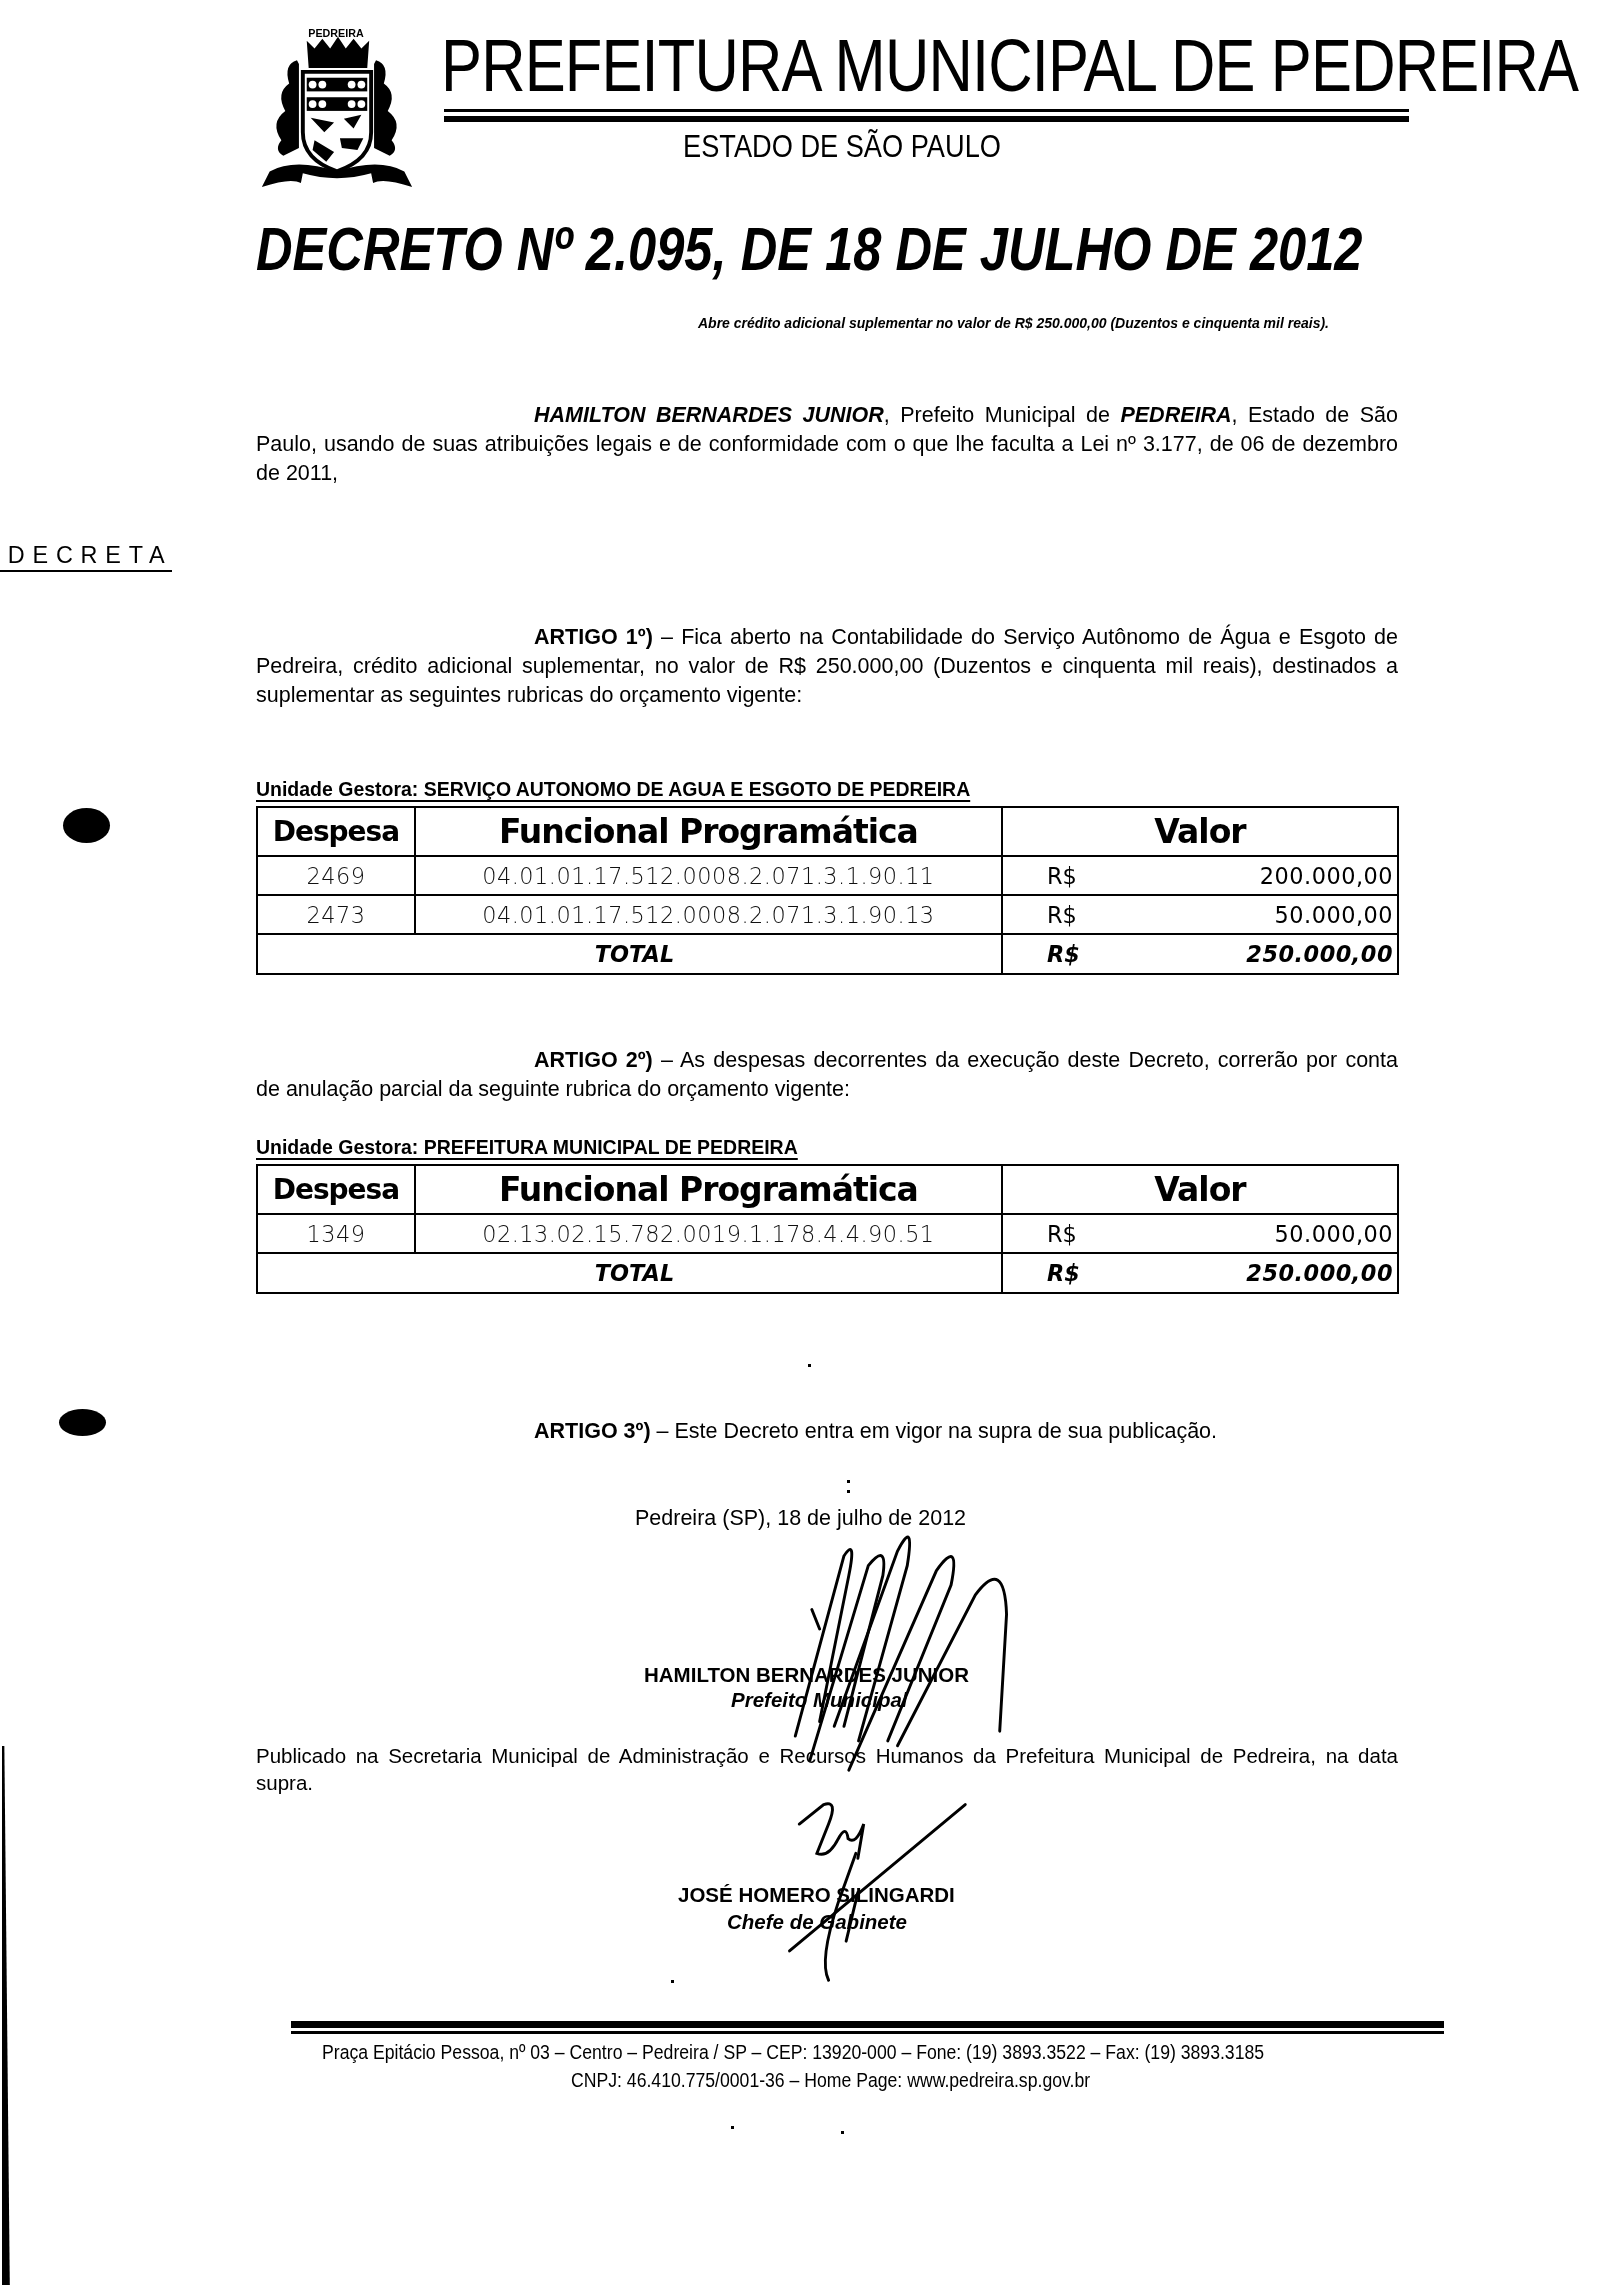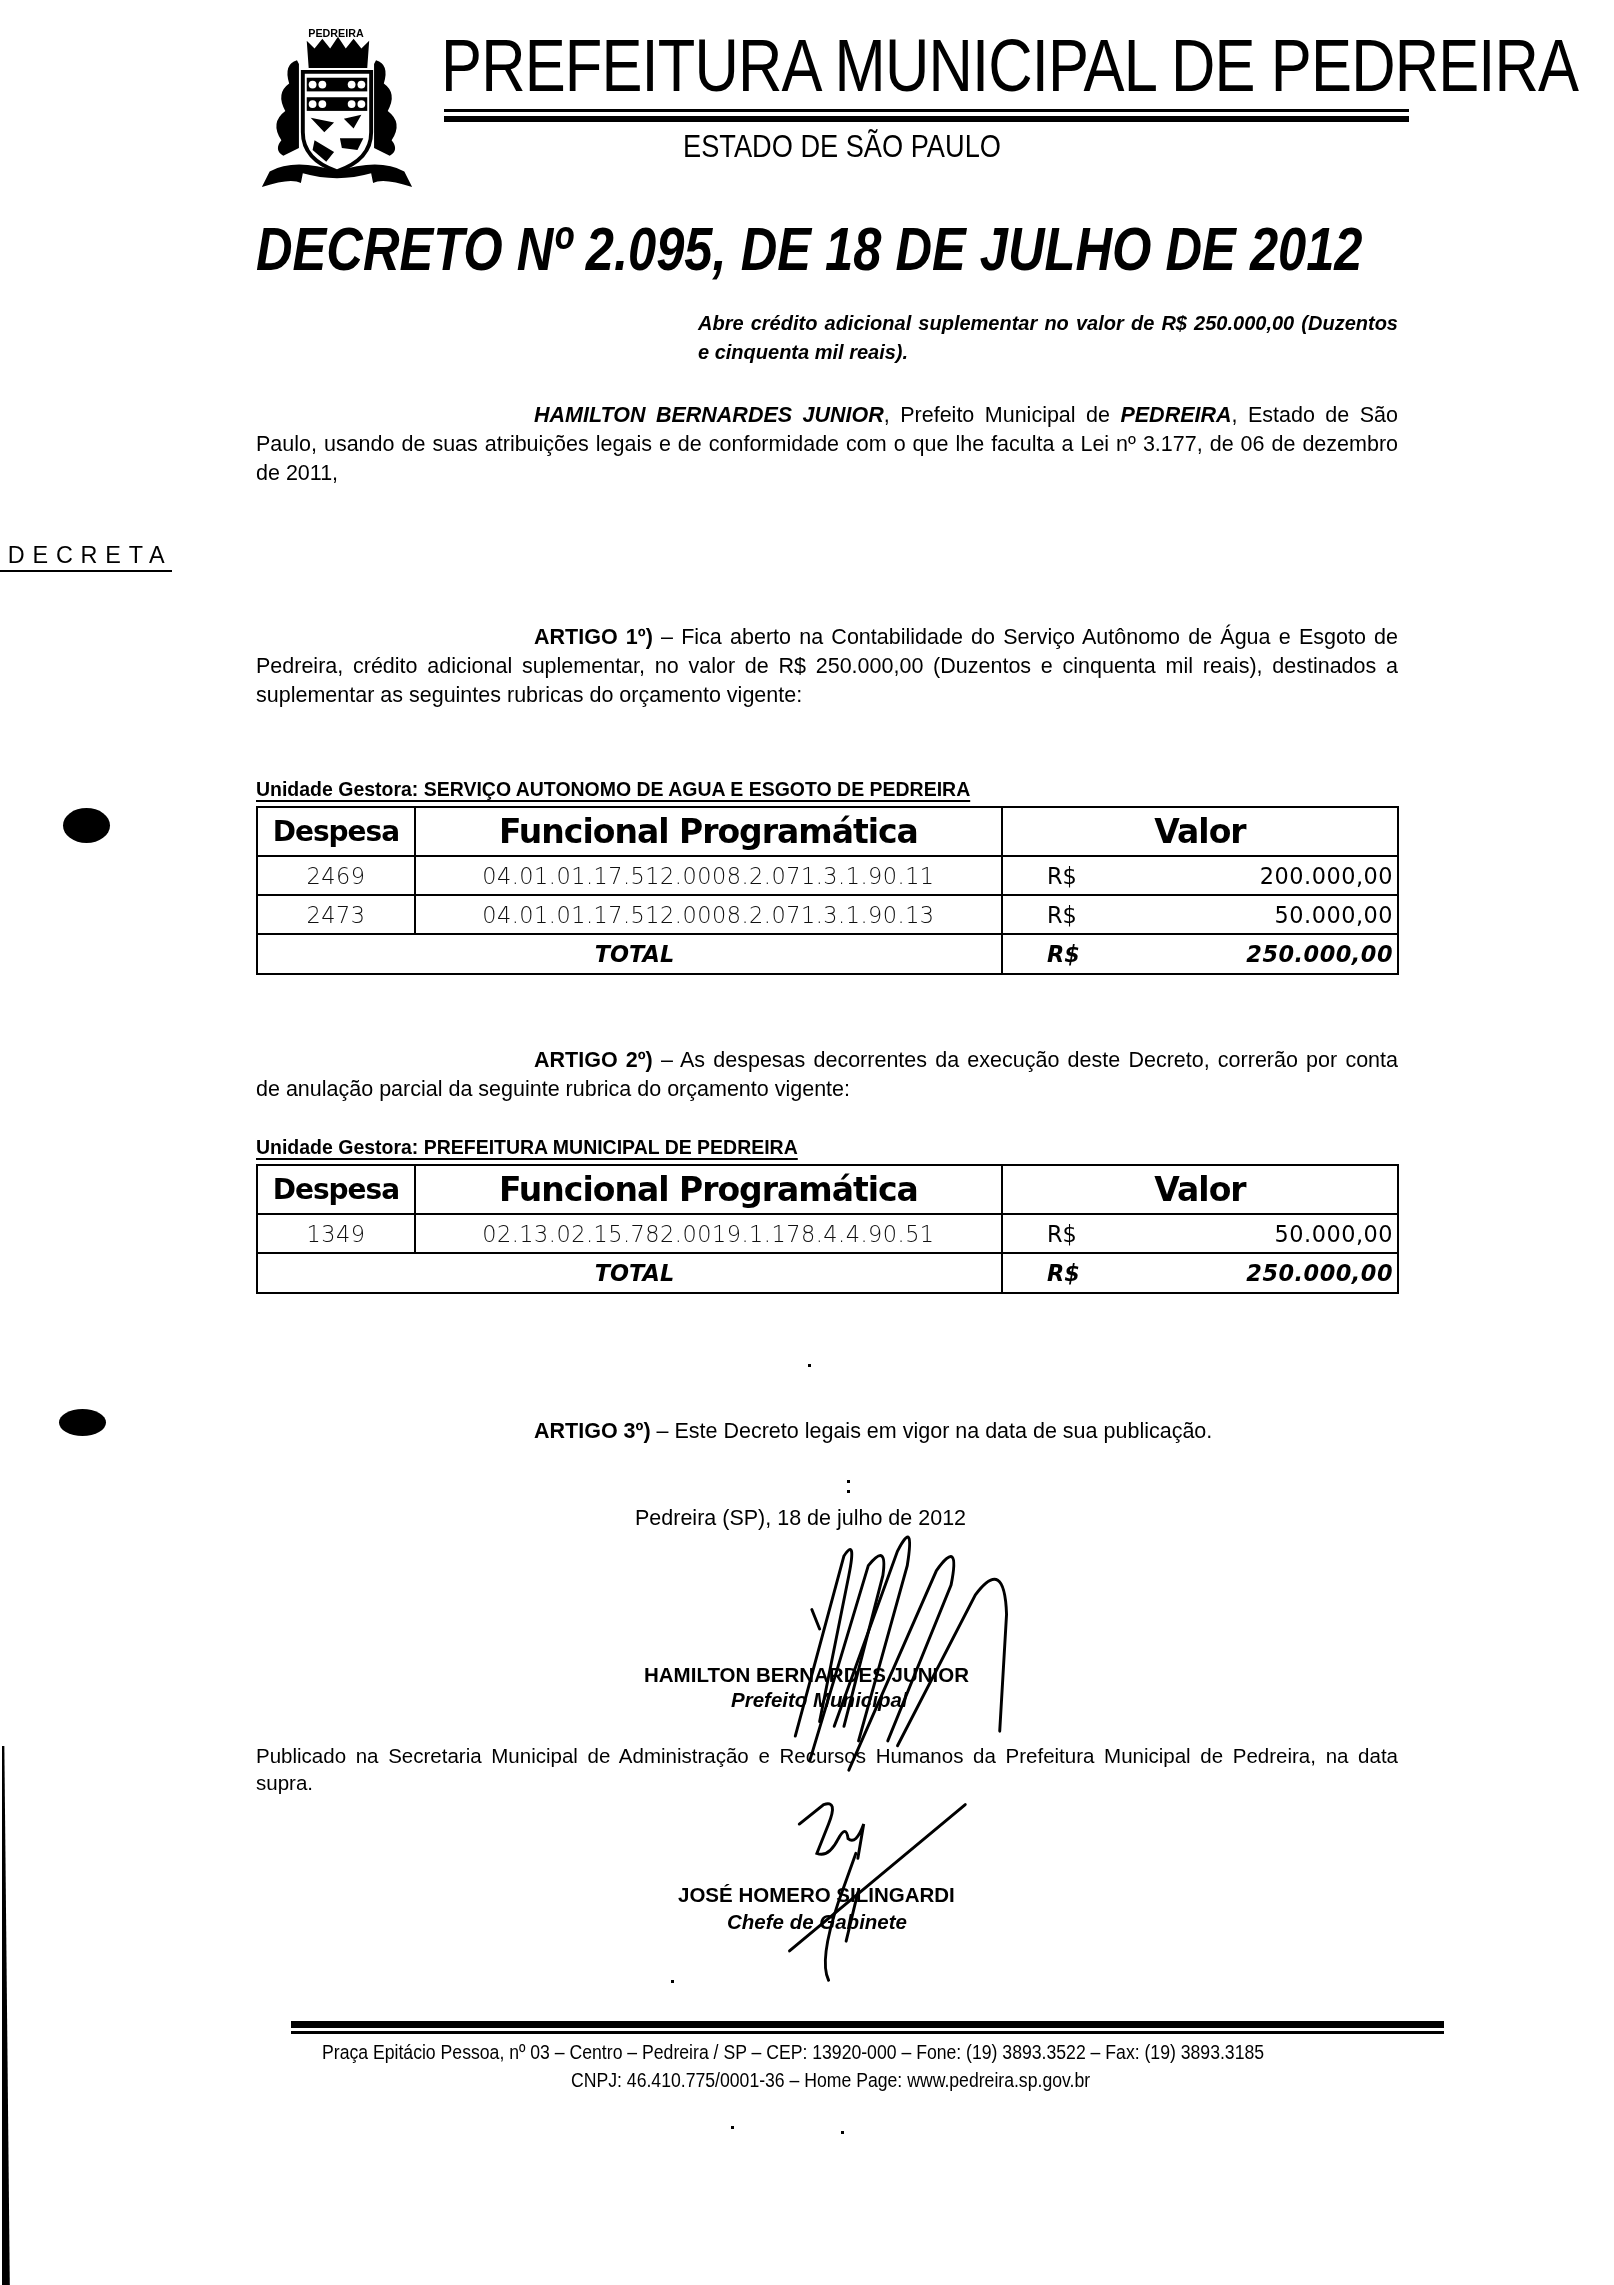--- a/index.html
+++ b/index.html
@@ -8,21 +8,21 @@
 
   
   #coat { left: 256px; top: 25px; width: 161px; height: 164px; }
   #org-title { left: 441px; top: 29px; width: 975px; font-size: 74px; line-height: 74px; letter-spacing: -1px; transform: scaleX(0.83); transform-origin: left top; white-space: nowrap; }
   #rule-thin { left: 444px; top: 109px; width: 965px; height: 2.9px; background: #000; }
   #rule-thick { left: 444px; top: 116px; width: 965px; height: 5.9px; background: #000; }
   #org-state { left: 683px; top: 129px; width: 488px; font-size: 32px; line-height: 35px; transform: scaleX(0.85); transform-origin: left top; white-space: nowrap; }
 
   #decree-title { left: 256px; top: 217px; width: 1365px; font-size: 61px; font-weight: bold; font-style: italic; line-height: 64px; transform: scaleX(0.83); transform-origin: left top; white-space: nowrap; }
 
-  #ementa { left: 698px; top: 309px; width: 700px; font-size: 20px; font-weight: bold; font-style: italic; line-height: 29px; text-align: justify; text-align-last: left; }
+  #ementa { left: 698px; top: 309px; width: 700px; font-size: 14px; font-weight: bold; font-style: italic; line-height: 29px; text-align: justify; text-align-last: left; }
 
   .para { font-size: 21.5px; line-height: 29px; text-align: justify; }
   #preamble { left: 256px; top: 401px; width: 1142px; }
   #preamble .name { font-weight: bold; font-style: italic; }
   .indent { display: inline-block; width: 278px; }
 
   #decreta { left: 0; top: 542px; width: 1614px; text-align: left; font-size: 23.4px; letter-spacing: 7.8px; }
   #decreta span { border-bottom: 2.9px solid #000; padding-bottom: 2px; padding-left: 7.8px; }
 
   #art1 { left: 256px; top: 623px; width: 1142px; }
@@ -175,21 +175,21 @@
     <td class="val" style="border-left:none">50.000,00</td>
   </tr>
   <tr class="tot">
     <td colspan="2" class="lbl">TOTAL</td>
     <td class="cur" style="border-right:none">R$</td>
     <td class="val" style="border-left:none">250.000,00</td>
   </tr>
 </tbody>
   </table>
 
-<div id="art3" class="abs"><span class="art-label">ARTIGO 3º)</span><span> – Este Decreto legais em vigor na data de sua publicação.</span></div>
+<div id="art3" class="abs"><span class="art-label">ARTIGO 3º)</span><span> – Este Decreto entra em vigor na supra de sua publicação.</span></div>
 
 <div id="place-date" class="abs">Pedreira (SP), 18 de julho de 2012</div>
 
 <div id="mayor-name" class="abs">HAMILTON BERNARDES JUNIOR</div>
 <div id="mayor-role" class="abs">Prefeito Municipal</div>
 
 <div id="sig1" class="abs">
   <svg width="293" height="258" viewBox="0 0 300 265" fill="none" stroke="#000" stroke-width="3" stroke-linecap="round">
     <path d="M45 225 L95 40 Q108 20 100 60 L70 210"></path>
     <path d="M60 250 L120 50 Q140 25 135 60 L95 215"></path>

